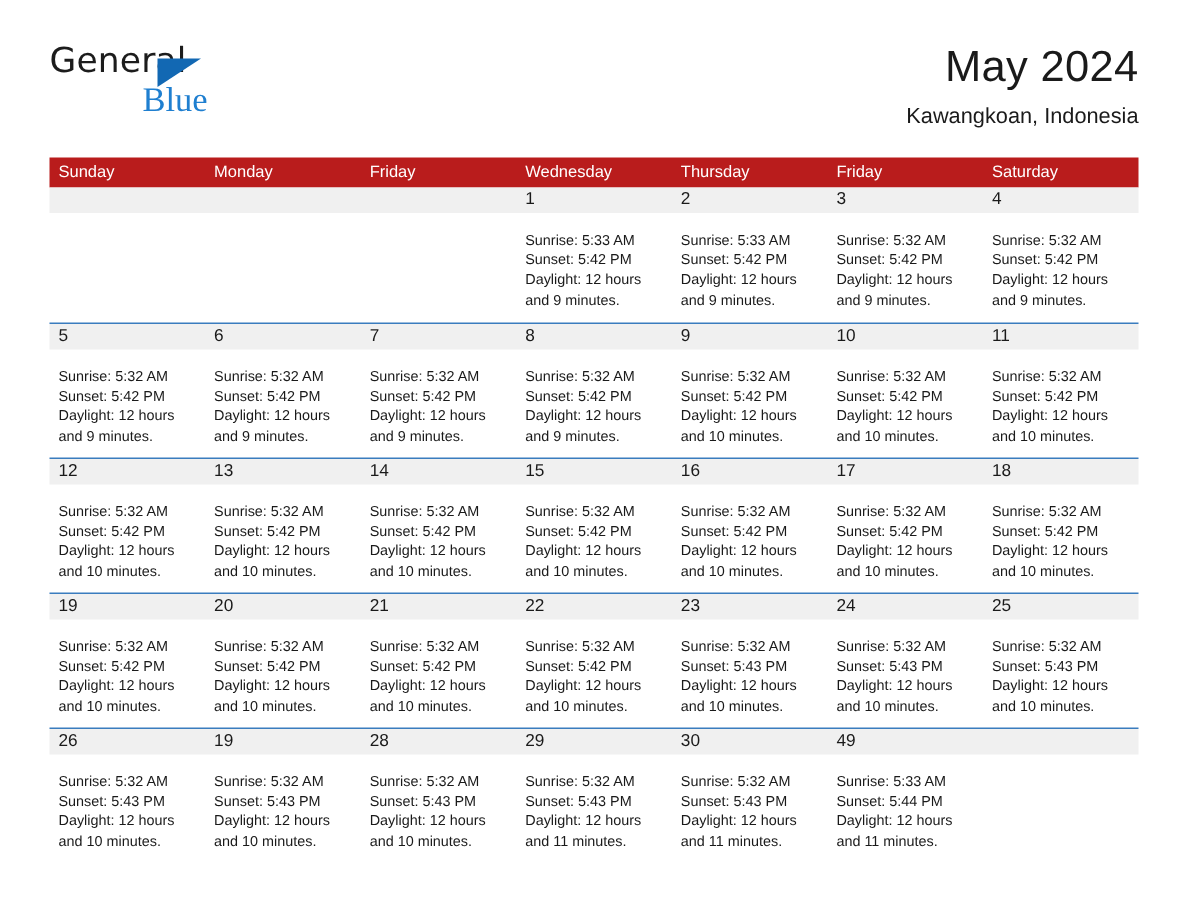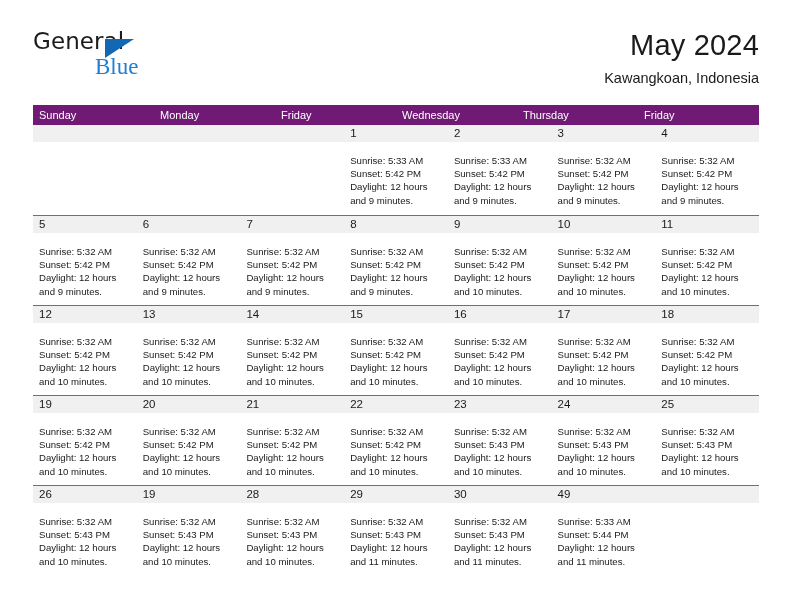--- a/index.html
+++ b/index.html
@@ -97,21 +97,21 @@
   
   .calendar {
     position: absolute;
     left: 33px;
     top: 105px;
     width: 726px;
   }
   .weekday-row {
     display: flex;
     width: 100%;
-    background: #701a75;
+    background: #b91c1c;
     height: 20px;
     align-items: center;
   }
   .weekday {
     flex: 1 1 0;
     color: #ffffff;
     font-size: 11px;
     line-height: 20px;
     padding-left: 6px;
     box-sizing: border-box;
@@ -188,20 +188,21 @@
   </div>
 
   <div class="calendar">
     <div class="weekday-row" id="weekday-row">
         <div class="weekday">Sunday</div>
         <div class="weekday">Monday</div>
         <div class="weekday">Friday</div>
         <div class="weekday">Wednesday</div>
         <div class="weekday">Thursday</div>
         <div class="weekday">Friday</div>
+        <div class="weekday">Saturday</div>
       </div>
     <div id="weeks-container">
         <div class="week-row first">
           <div class="daynum-band"></div>
           <div class="cells">
             <div class="cell">
               <div class="daynum"></div>
               <div class="info">
                 <div></div>
                 <div></div>

